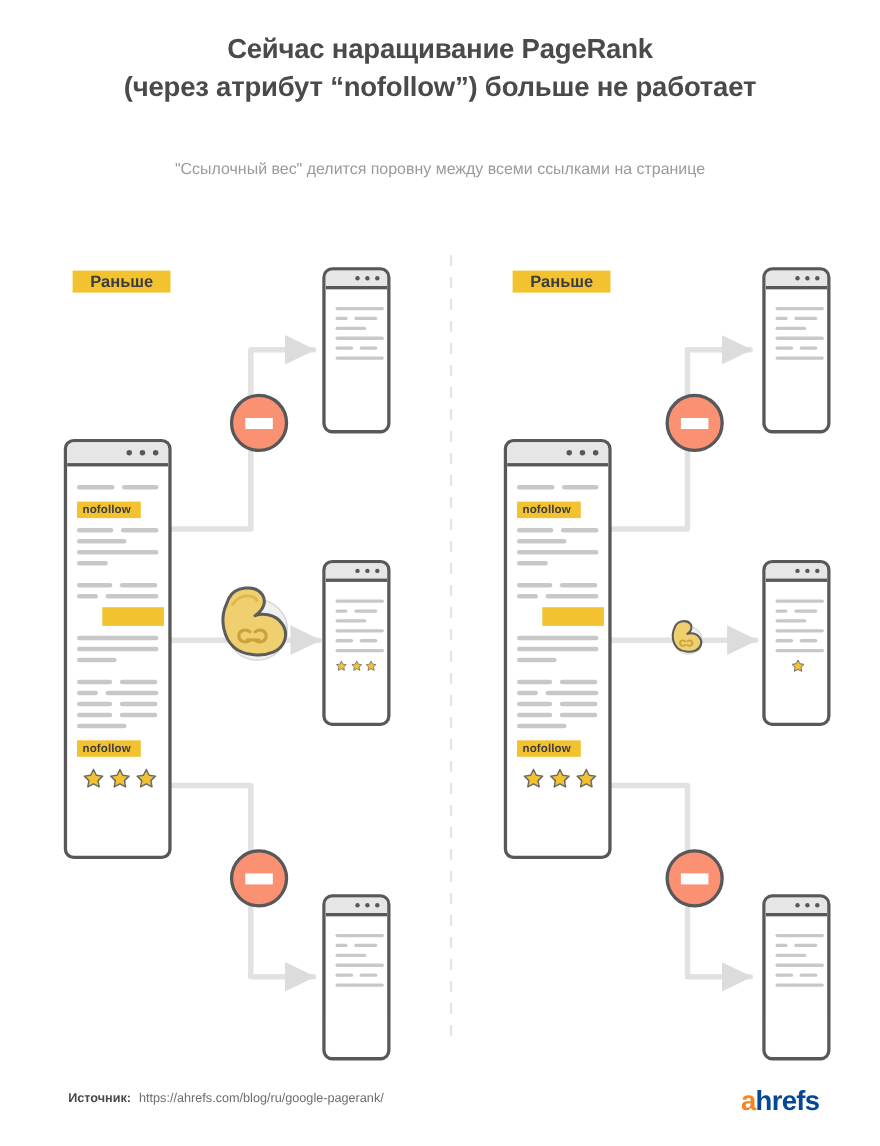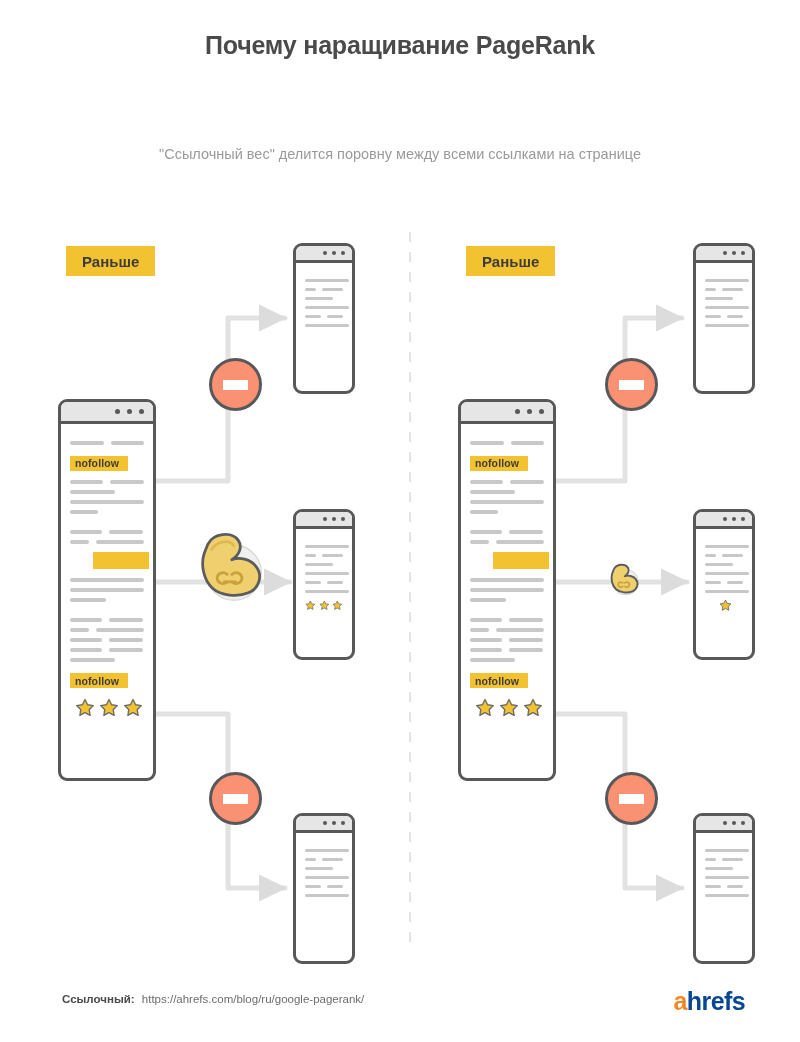--- a/index.html
+++ b/index.html
@@ -24,21 +24,21 @@
   .subtitle .s2{display:block;}
 
   
   .divider{
     position:absolute;left:409px;top:232px;width:2px;height:710px;
     background:repeating-linear-gradient(to bottom,#e4e4e4 0 10px, rgba(0,0,0,0) 10px 20px);
   }
 
   
   .badge{
-    position:absolute;height:30px;background:#f2c230;color:#3d3d3d;
+    position:absolute;height:20px;background:#f2c230;color:#3d3d3d;
     font-size:15px;font-weight:bold;display:flex;align-items:center;
     justify-content:center;padding:0 16px;box-sizing:border-box;
   }
 
   
   .card{
     position:absolute;box-sizing:border-box;
     border:3px solid #58585a;border-radius:9px;background:#ffffff;
     overflow:hidden;
   }
@@ -94,21 +94,22 @@
   }
   .logo .a{color:#f5861f;}
   .logo .rest{color:#054795;margin-top:20px;}
 </style>
 </head>
 <body>
 
 <div id="root">
 
   <div class="title">
-    <span>Почему наращивание PageRank</span>
+    <span>Сейчас наращивание PageRank</span>
+    <span class="l2">(через атрибут “nofollow”) больше не работает</span>
   </div>
 
   <div class="subtitle">
     <span>"Ссылочный вес" делится поровну между всеми ссылками на странице</span>
   </div>
 
   <div class="divider"></div>
 
   <svg class="links" viewBox="0 0 800 1042" xmlns="http://www.w3.org/2000/svg">
     <defs>
@@ -456,20 +457,20 @@
     <svg viewBox="0 0 100 100" width="42" height="42" xmlns="http://www.w3.org/2000/svg">
       <circle cx="54" cy="55" r="30" fill="#f0f0f0" stroke="#d8d8d8" stroke-width="2.5"></circle>
       <path d="M26,24 C32,12 52,10 59,20 C64,27 60,36 52,41 C60,38 72,40 78,48
                C86,58 82,72 70,77 C58,82 40,80 31,72 C21,63 18,46 22,34 Z" fill="#efcf6e" stroke="#5c5c5c" stroke-width="4.5" stroke-linejoin="round"></path>
       <path d="M47,57 c-5,-4 -11,-1 -11,4 c0,5 6,8 11,4" fill="none" stroke="#c9a23c" stroke-width="4" stroke-linecap="round"></path>
       <path d="M52,57 c5,-4 11,-1 11,4 c0,5 -6,8 -11,4" fill="none" stroke="#c9a23c" stroke-width="4" stroke-linecap="round"></path>
     </svg>
   </div>
 
   <div class="footer-src">
-    <span class="lbl">Ссылочный:</span>
+    <span class="lbl">Источник:</span>
     <span class="url">https://ahrefs.com/blog/ru/google-pagerank/</span>
   </div>
   <div class="logo">
     <span class="a">a</span><span class="rest">hrefs</span>
   </div>
 
 </div>
 
 </body></html>

